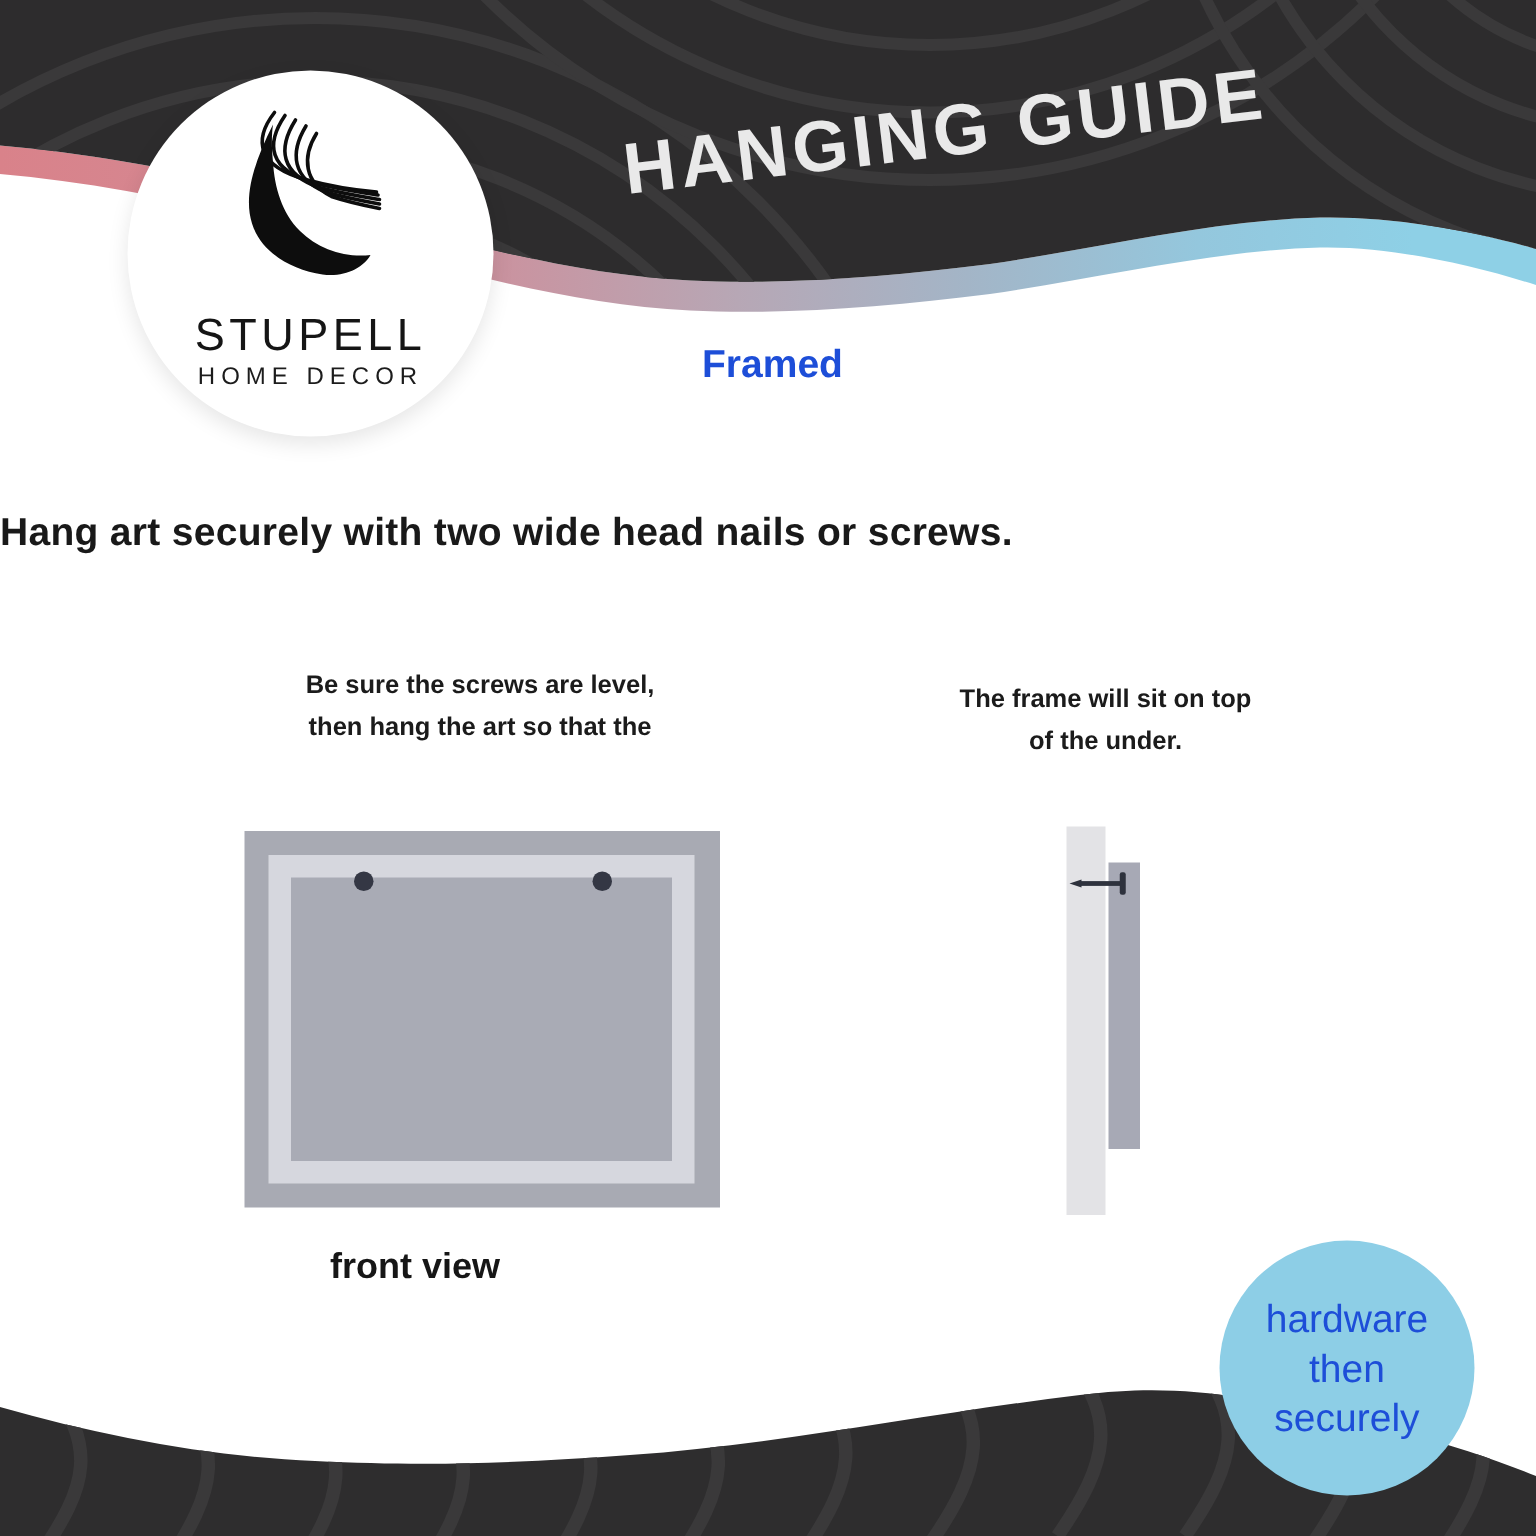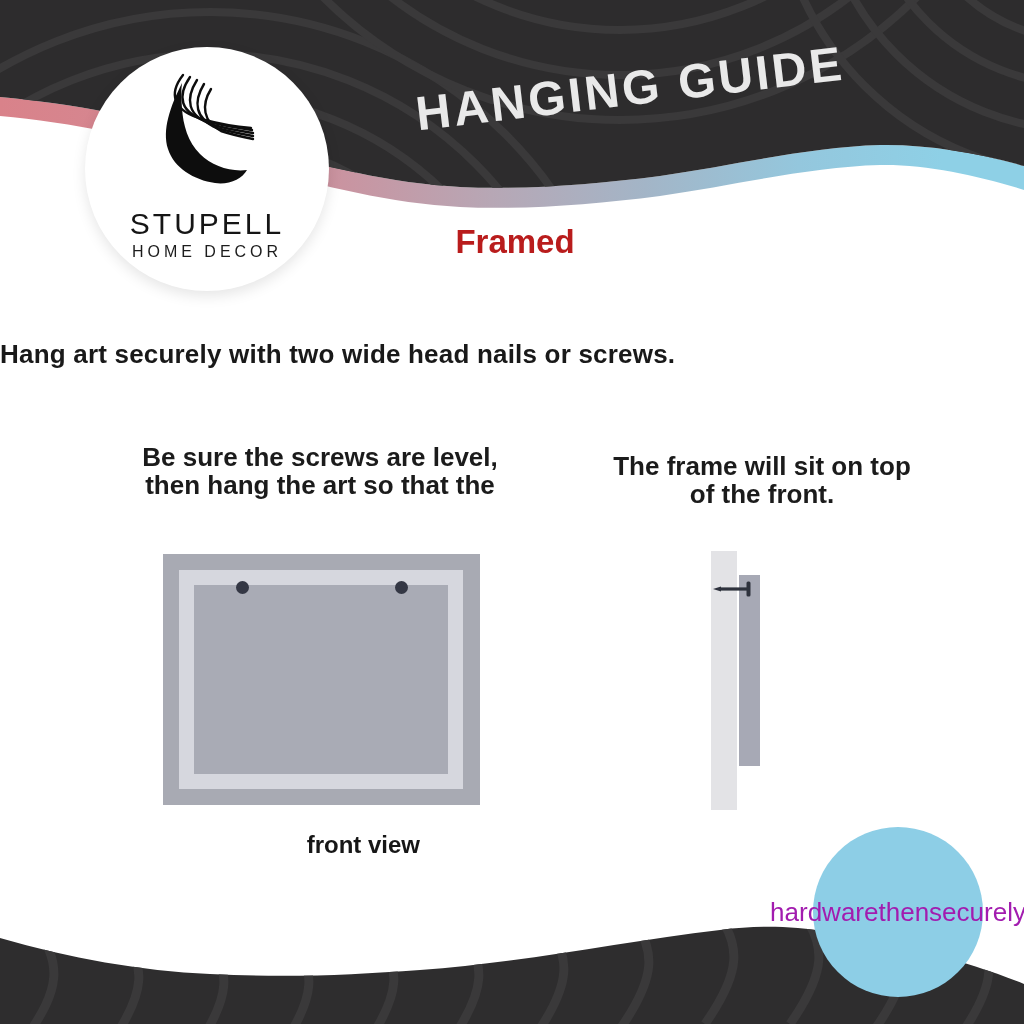--- a/index.html
+++ b/index.html
@@ -33,53 +33,53 @@
     font-size:30px;font-weight:400;letter-spacing:3px;color:#151515;
   }
   .brand-sub{
     position:absolute;left:0;top:196px;width:100%;text-align:center;
     font-size:16px;font-weight:400;letter-spacing:4px;color:#1c1c1c;
   }
 
   
   .product-title{
     left:265px;top:220px;width:500px;text-align:center;
-    font-size:33px;line-height:44px;font-weight:700;color:#b91c1c;
+    font-size:26px;line-height:44px;font-weight:700;color:#1d4ed8;
   }
   .main-instruction{
     left:0;top:339px;width:1024px;text-align:left;
     font-size:26px;font-weight:700;color:#191919;letter-spacing:0.2px;
   }
-  .note{font-size:26px;line-height:28px;font-weight:700;text-align:center;color:#1b1b1b;}
+  .note{font-size:17px;line-height:28px;font-weight:700;text-align:center;color:#1b1b1b;}
   .note span{display:block;}
   .note-front{left:130px;top:443px;width:380px;}
-  .note-side{left:602px;top:452px;width:320px;}
+  .note-side{left:577px;top:452px;width:320px;}
 
   
   .fv-outer{left:163px;top:554px;width:317px;height:251px;background:#a8aab3;}
   .fv-mat{left:179px;top:570px;width:284px;height:219px;background:#d6d7de;}
   .fv-canvas{left:194px;top:585px;width:254px;height:189px;background:#a9abb5;}
   .screw-dot{width:13px;height:13px;border-radius:50%;background:#343744;}
   .screw-left{left:236px;top:581px;}
   .screw-right{left:395px;top:581px;}
 
   
   .sv-front{left:711px;top:551px;width:26px;height:259px;background:#e3e3e6;}
   .sv-back{left:739px;top:575px;width:21px;height:191px;background:#a7a9b5;}
   .sv-nail{left:708px;top:577px;}
 
-  .view-label{font-size:24px;font-weight:700;text-align:right;color:#161616;}
+  .view-label{font-size:24px;font-weight:700;text-align:left;color:#161616;}
   .label-front{left:220px;top:831px;width:200px;}
   .label-side{left:637px;top:840px;width:200px;}
 
   
   .badge{
     left:813px;top:827px;width:170px;height:170px;border-radius:50%;
-    background:#8dcee6;display:flex;flex-direction:row;align-items:center;justify-content:center;
-    color:#a21caf;font-size:26px;line-height:33px;font-weight:400;text-align:left;z-index:5;
+    background:#8dcee6;display:flex;flex-direction:column;align-items:center;justify-content:center;
+    color:#1d4ed8;font-size:26px;line-height:33px;font-weight:400;text-align:left;z-index:5;
   }
 </style>
 </head>
 <body>
 
 <div class="canvas">
 
   <svg class="abs top-wave" width="1024" height="240" viewBox="0 0 1024 240">
     <defs>
       <linearGradient id="ribbonGrad" x1="0" y1="0" x2="1" y2="0">
@@ -161,21 +161,21 @@
   </div>
 
   <div class="abs main-instruction">Hang art securely with two wide head nails or screws.</div>
 
   <div class="abs note note-front">
     <span>Be sure the screws are level,</span>
     <span>then hang the art so that the</span>
   </div>
   <div class="abs note note-side">
     <span>The frame will sit on top</span>
-    <span>of the front.</span>
+    <span>of the under.</span>
   </div>
 
   <div class="abs fv-outer"></div>
   <div class="abs fv-mat"></div>
   <div class="abs fv-canvas"></div>
   <div class="abs screw-dot screw-left"></div>
   <div class="abs screw-dot screw-right"></div>
   <div class="abs view-label label-front">front view</div>
 
   <div class="abs sv-front"></div>

